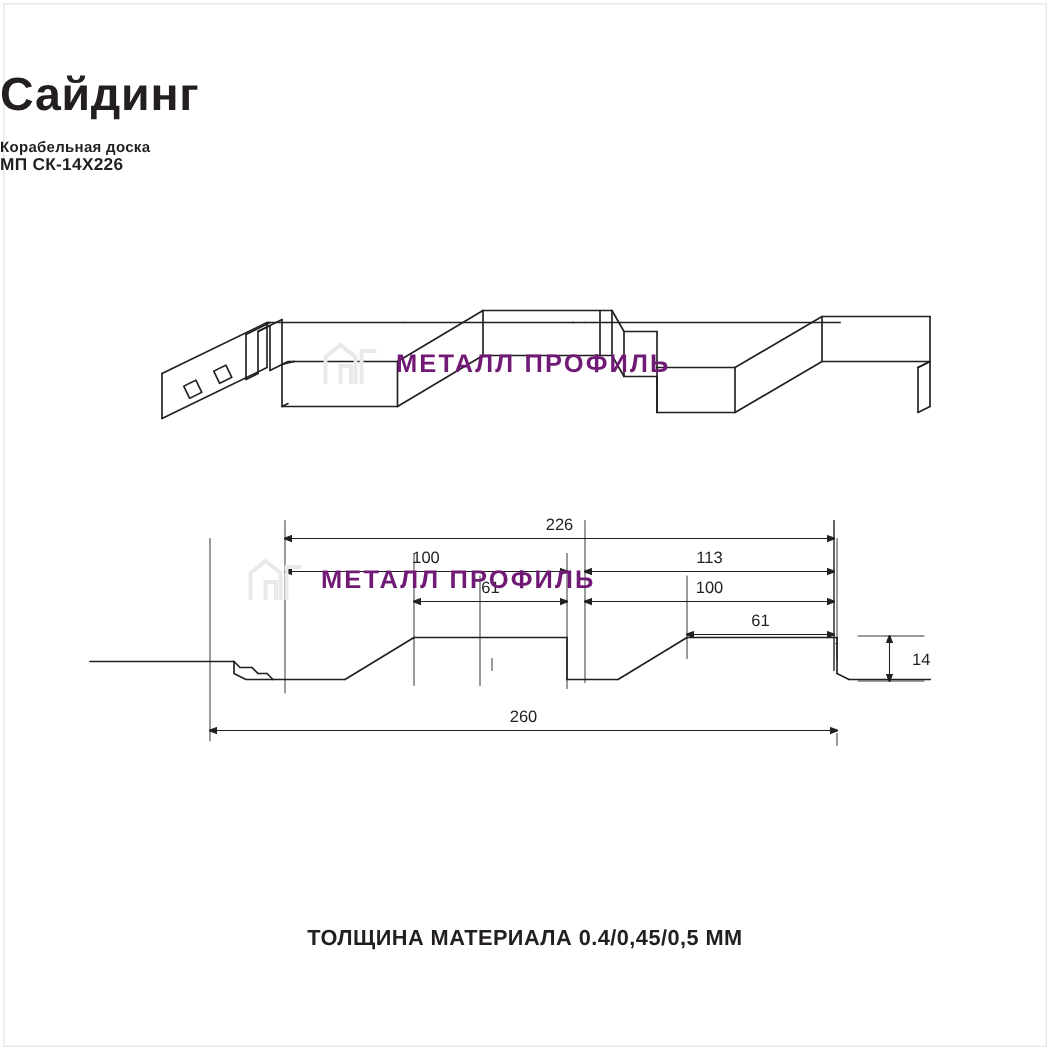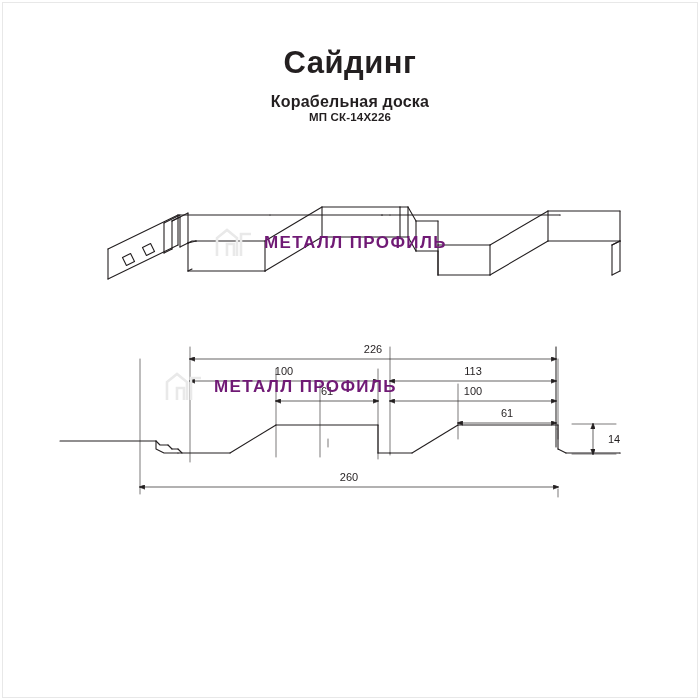--- a/index.html
+++ b/index.html
@@ -28,31 +28,30 @@
     border: 1px solid #e8e8e8;
     box-sizing: border-box;
     pointer-events: none;
   }
 
   
   .header {
     position: absolute;
     left: 0; top: 46px;
     width: 700px;
-    text-align: center;
   }
   .title-main {
     font-size: 31px;
     font-weight: bold;
     letter-spacing: 0.5px;
     line-height: 1.1;
     margin: 0;
   }
   .title-sub {
-    font-size: 16px;
+    font-size: 10px;
     font-weight: bold;
     margin-top: 13px;
     letter-spacing: 0.2px;
   }
   .title-code {
     font-size: 11.5px;
     font-weight: bold;
     letter-spacing: 0.2px;
   }
 
@@ -307,14 +306,15 @@
 
   <div class="wm wm-2">
     <svg class="wm-mark" width="38" height="30" viewBox="0 0 38 30">
       <path d="M2 28 L2 10 L12 2 L22 10 L22 28" fill="none" stroke="#e9e9e9" stroke-width="2.6"></path>
       <path d="M12 28 L12 16 L19 16 L19 28" fill="none" stroke="#e9e9e9" stroke-width="2.6"></path>
       <path d="M26 28 L26 6 L36 6" fill="none" stroke="#e9e9e9" stroke-width="2.6"></path>
     </svg>
     <span class="wm-text">МЕТАЛЛ ПРОФИЛЬ</span>
   </div>
 
+  <div class="footer">ТОЛЩИНА МАТЕРИАЛА 0.4/0,45/0,5 ММ</div>
 
 </div>
 
 </body></html>

